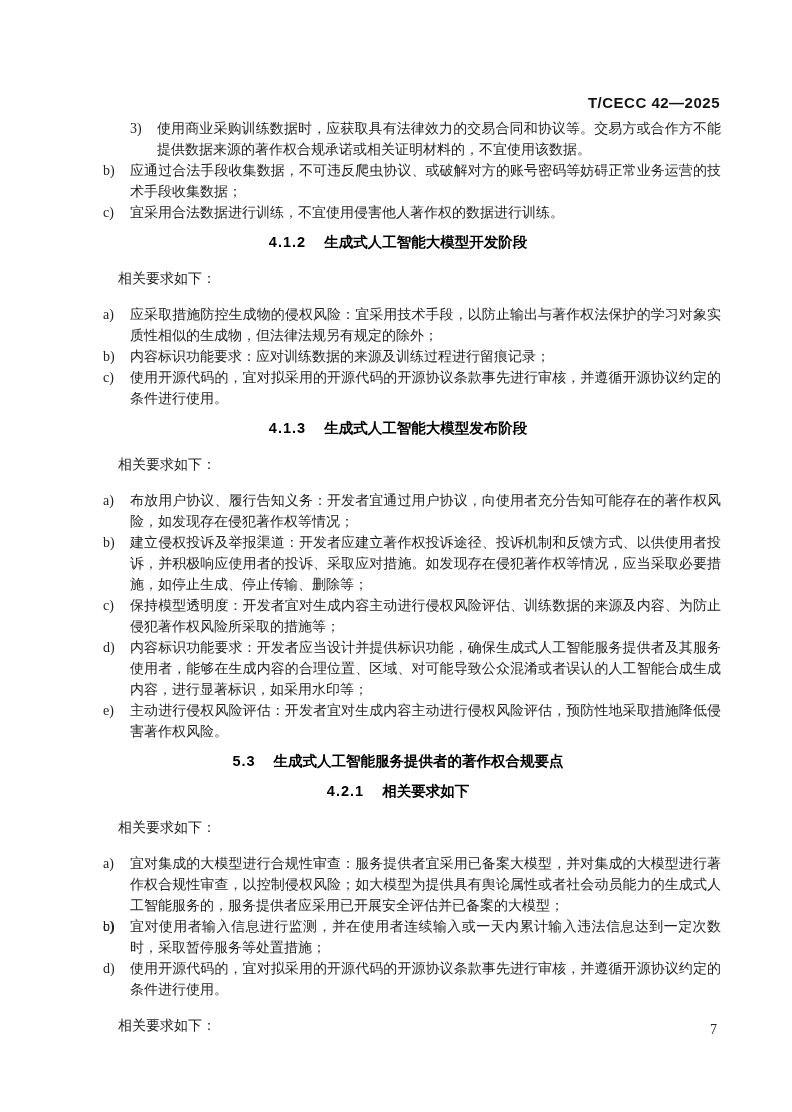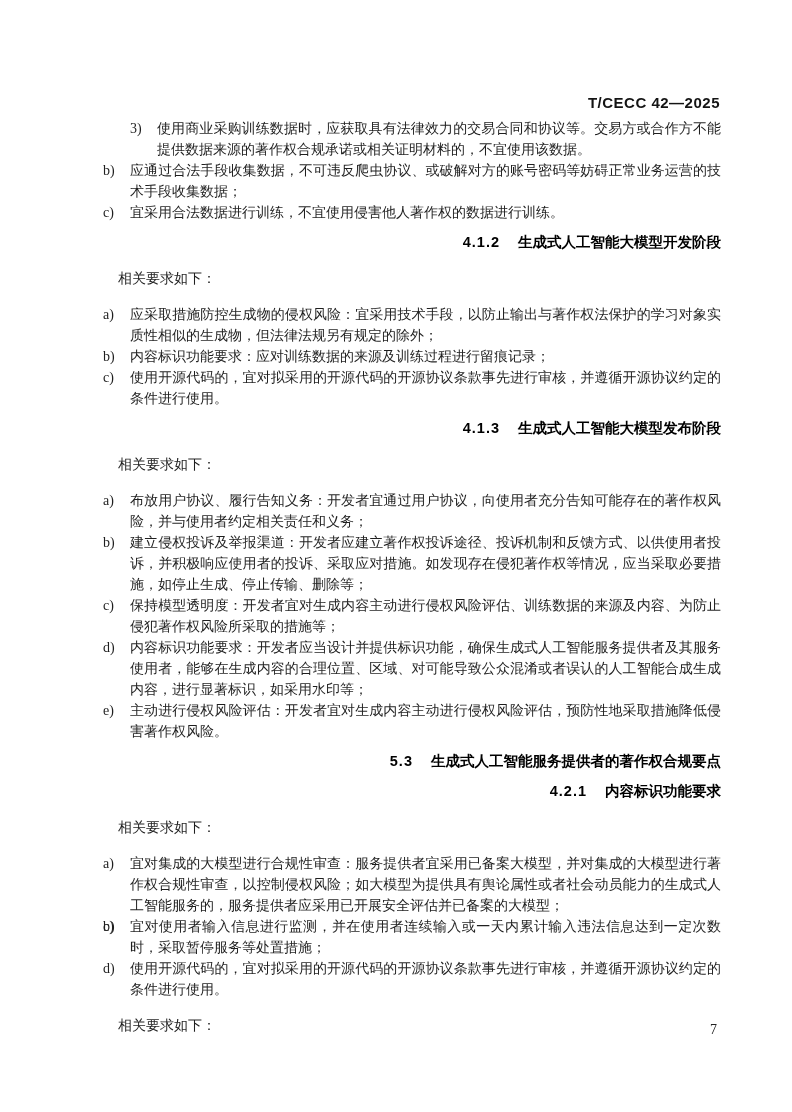--- a/index.html
+++ b/index.html
@@ -48,21 +48,21 @@
     top: 0;
   }
   .li.sub { padding-left: 82px; }
   .li.sub .marker { left: 55px; }
   .hd {
     margin: 9px 0 5px 0;
     font-family: "Liberation Sans", sans-serif;
     font-weight: 700;
     font-size: 14.5px;
     color: #000;
-    text-align: right;
+    text-align: center;
   }
   .hd .hd-num { margin-right: 14px; letter-spacing: 1px; }
   .page-number {
     position: absolute;
     top: 1022px;
     right: 75px;
     font-size: 14px;
     color: #222;
   }
 </style>
@@ -114,21 +114,21 @@
 
     <h3 class="hd">
       <span class="hd-num">4.1.3</span>
       <span class="hd-title">生成式人工智能大模型发布阶段</span>
     </h3>
 
     <p class="para">相关要求如下：</p>
 
     <div class="li">
       <span class="marker">a)</span>
-      <span>布放用户协议、履行告知义务：开发者宜通过用户协议，向使用者充分告知可能存在的著作权风险，并与使用者约定相关责任和义务；</span>
+      <span>布放用户协议、履行告知义务：开发者宜通过用户协议，向使用者充分告知可能存在的著作权风险，如发现存在侵犯著作权等情况；</span>
     </div>
 
     <div class="li">
       <span class="marker">b)</span>
       <span>建立侵权投诉及举报渠道：开发者应建立著作权投诉途径、投诉机制和反馈方式、以供使用者投诉，并积极响应使用者的投诉、采取应对措施。如发现存在侵犯著作权等情况，应当采取必要措施，如停止生成、停止传输、删除等；</span>
     </div>
 
     <div class="li">
       <span class="marker">c)</span>
       <span>保持模型透明度：开发者宜对生成内容主动进行侵权风险评估、训练数据的来源及内容、为防止侵犯著作权风险所采取的措施等；</span>
@@ -144,21 +144,21 @@
       <span>主动进行侵权风险评估：开发者宜对生成内容主动进行侵权风险评估，预防性地采取措施降低侵害著作权风险。</span>
     </div>
 
     <h3 class="hd">
       <span class="hd-num">5.3</span>
       <span class="hd-title">生成式人工智能服务提供者的著作权合规要点</span>
     </h3>
 
     <h3 class="hd">
       <span class="hd-num">4.2.1</span>
-      <span class="hd-title">内容标识功能要求</span>
+      <span class="hd-title">相关要求如下</span>
     </h3>
 
     <p class="para">相关要求如下：</p>
 
     <div class="li">
       <span class="marker">a)</span>
       <span>宜对集成的大模型进行合规性审查：服务提供者宜采用已备案大模型，并对集成的大模型进行著作权合规性审查，以控制侵权风险；如大模型为提供具有舆论属性或者社会动员能力的生成式人工智能服务的，服务提供者应采用已开展安全评估并已备案的大模型；</span>
     </div>
 
     <div class="li">

